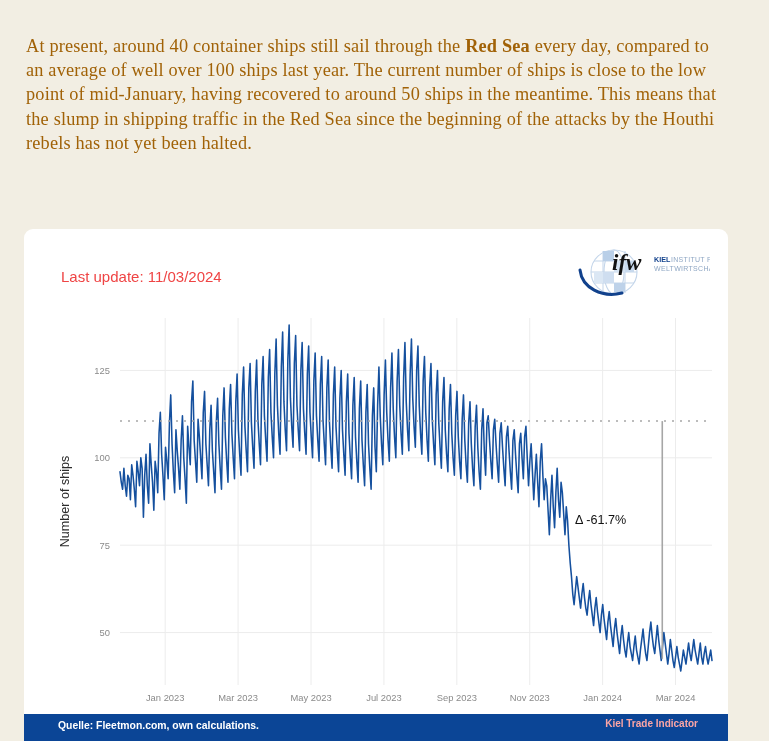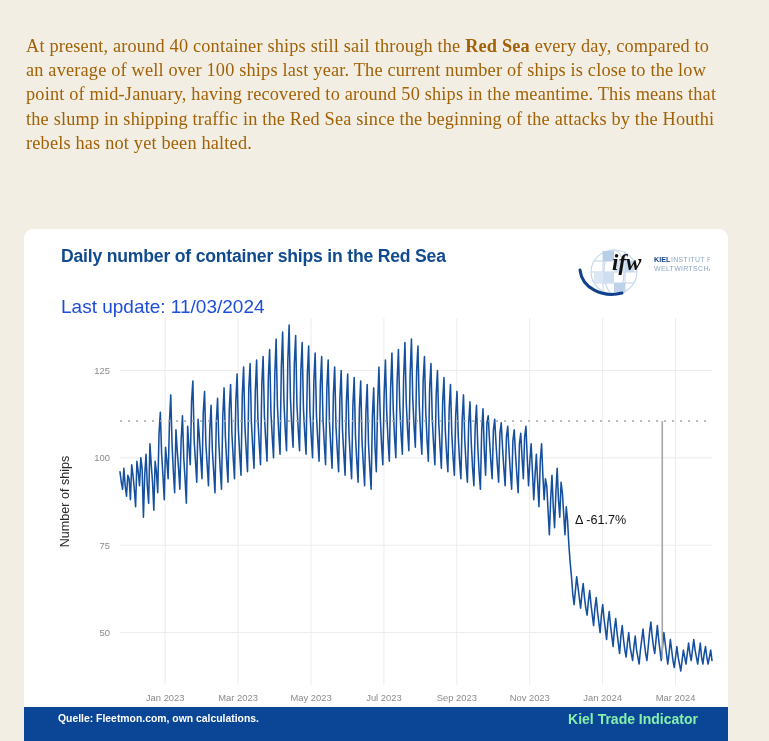--- a/index.html
+++ b/index.html
@@ -63,24 +63,23 @@
     font-weight: bold;
     color: #114b8f;
     letter-spacing: -0.2px;
     white-space: nowrap;
     font-stretch: condensed;
   }
   #chart-subtitle {
     position: absolute;
     left: 37px;
     top: 39px;
-    font-size: 19px;
-    color: #1d4ed8;
-    white-space: nowrap;
-    margin-top: 28px;
+    font-size: 15px;
+    color: #ef4444;
+    white-space: nowrap;
   }
 
   
   #logo {
     position: absolute;
     right: 18px;
     top: 19px;
     width: 138px;
     height: 50px;
   }
@@ -119,54 +118,53 @@
     font-family: "Liberation Sans", sans-serif;
     font-weight: normal;
   }
 
   
   #card-footer {
     position: absolute;
     left: 0;
     bottom: 0;
     width: 100%;
-    height: 34px;
+    height: 27px;
     background: #0b4596;
   }
   #footer-source {
     position: absolute;
     left: 34px;
     top: 6px;
     font-size: 10.4px;
     font-weight: bold;
     color: #ffffff;
     white-space: nowrap;
   }
   #footer-brand {
     position: absolute;
     right: 30px;
     top: 4px;
-    font-size: 14px;
-    font-weight: bold;
-    color: #86efac;
+    font-size: 10px;
+    font-weight: bold;
+    color: #fca5a5;
     white-space: nowrap;
     font-stretch: condensed;
   }
 </style>
 </head>
 <body>
 
 <div id="article">
   <p><span>At present, around 40 container ships still sail through the </span><b>Red Sea</b><span> every day, compared to an average of well over 100 ships last year. The current number of ships is close to the low point of mid-January, having recovered to around 50 ships in the meantime. This means that the slump in shipping traffic in the Red Sea since the beginning of the attacks by the Houthi rebels has not yet been halted.</span></p>
 </div>
 
 <div id="chart-card">
 
   <div id="card-header">
-    <div id="chart-title">Daily number of container ships in the Red Sea</div>
     <div id="chart-subtitle">Last update: 11/03/2024</div>
 
     <div id="logo">
       <svg width="138" height="50" viewBox="0 0 138 50">
         <g>
           <ellipse cx="42" cy="24" rx="23" ry="22" fill="#ffffff" stroke="#c3d5ea" stroke-width="1.1"></ellipse>
           <ellipse cx="42" cy="24" rx="10" ry="22" fill="none" stroke="#c3d5ea" stroke-width="1.1"></ellipse>
           <line x1="19" y1="24" x2="65" y2="24" stroke="#c3d5ea" stroke-width="1.1"></line>
           <path d="M22 13 H62" stroke="#c3d5ea" stroke-width="1.1" fill="none"></path>
           <path d="M22 35 H62" stroke="#c3d5ea" stroke-width="1.1" fill="none"></path>

